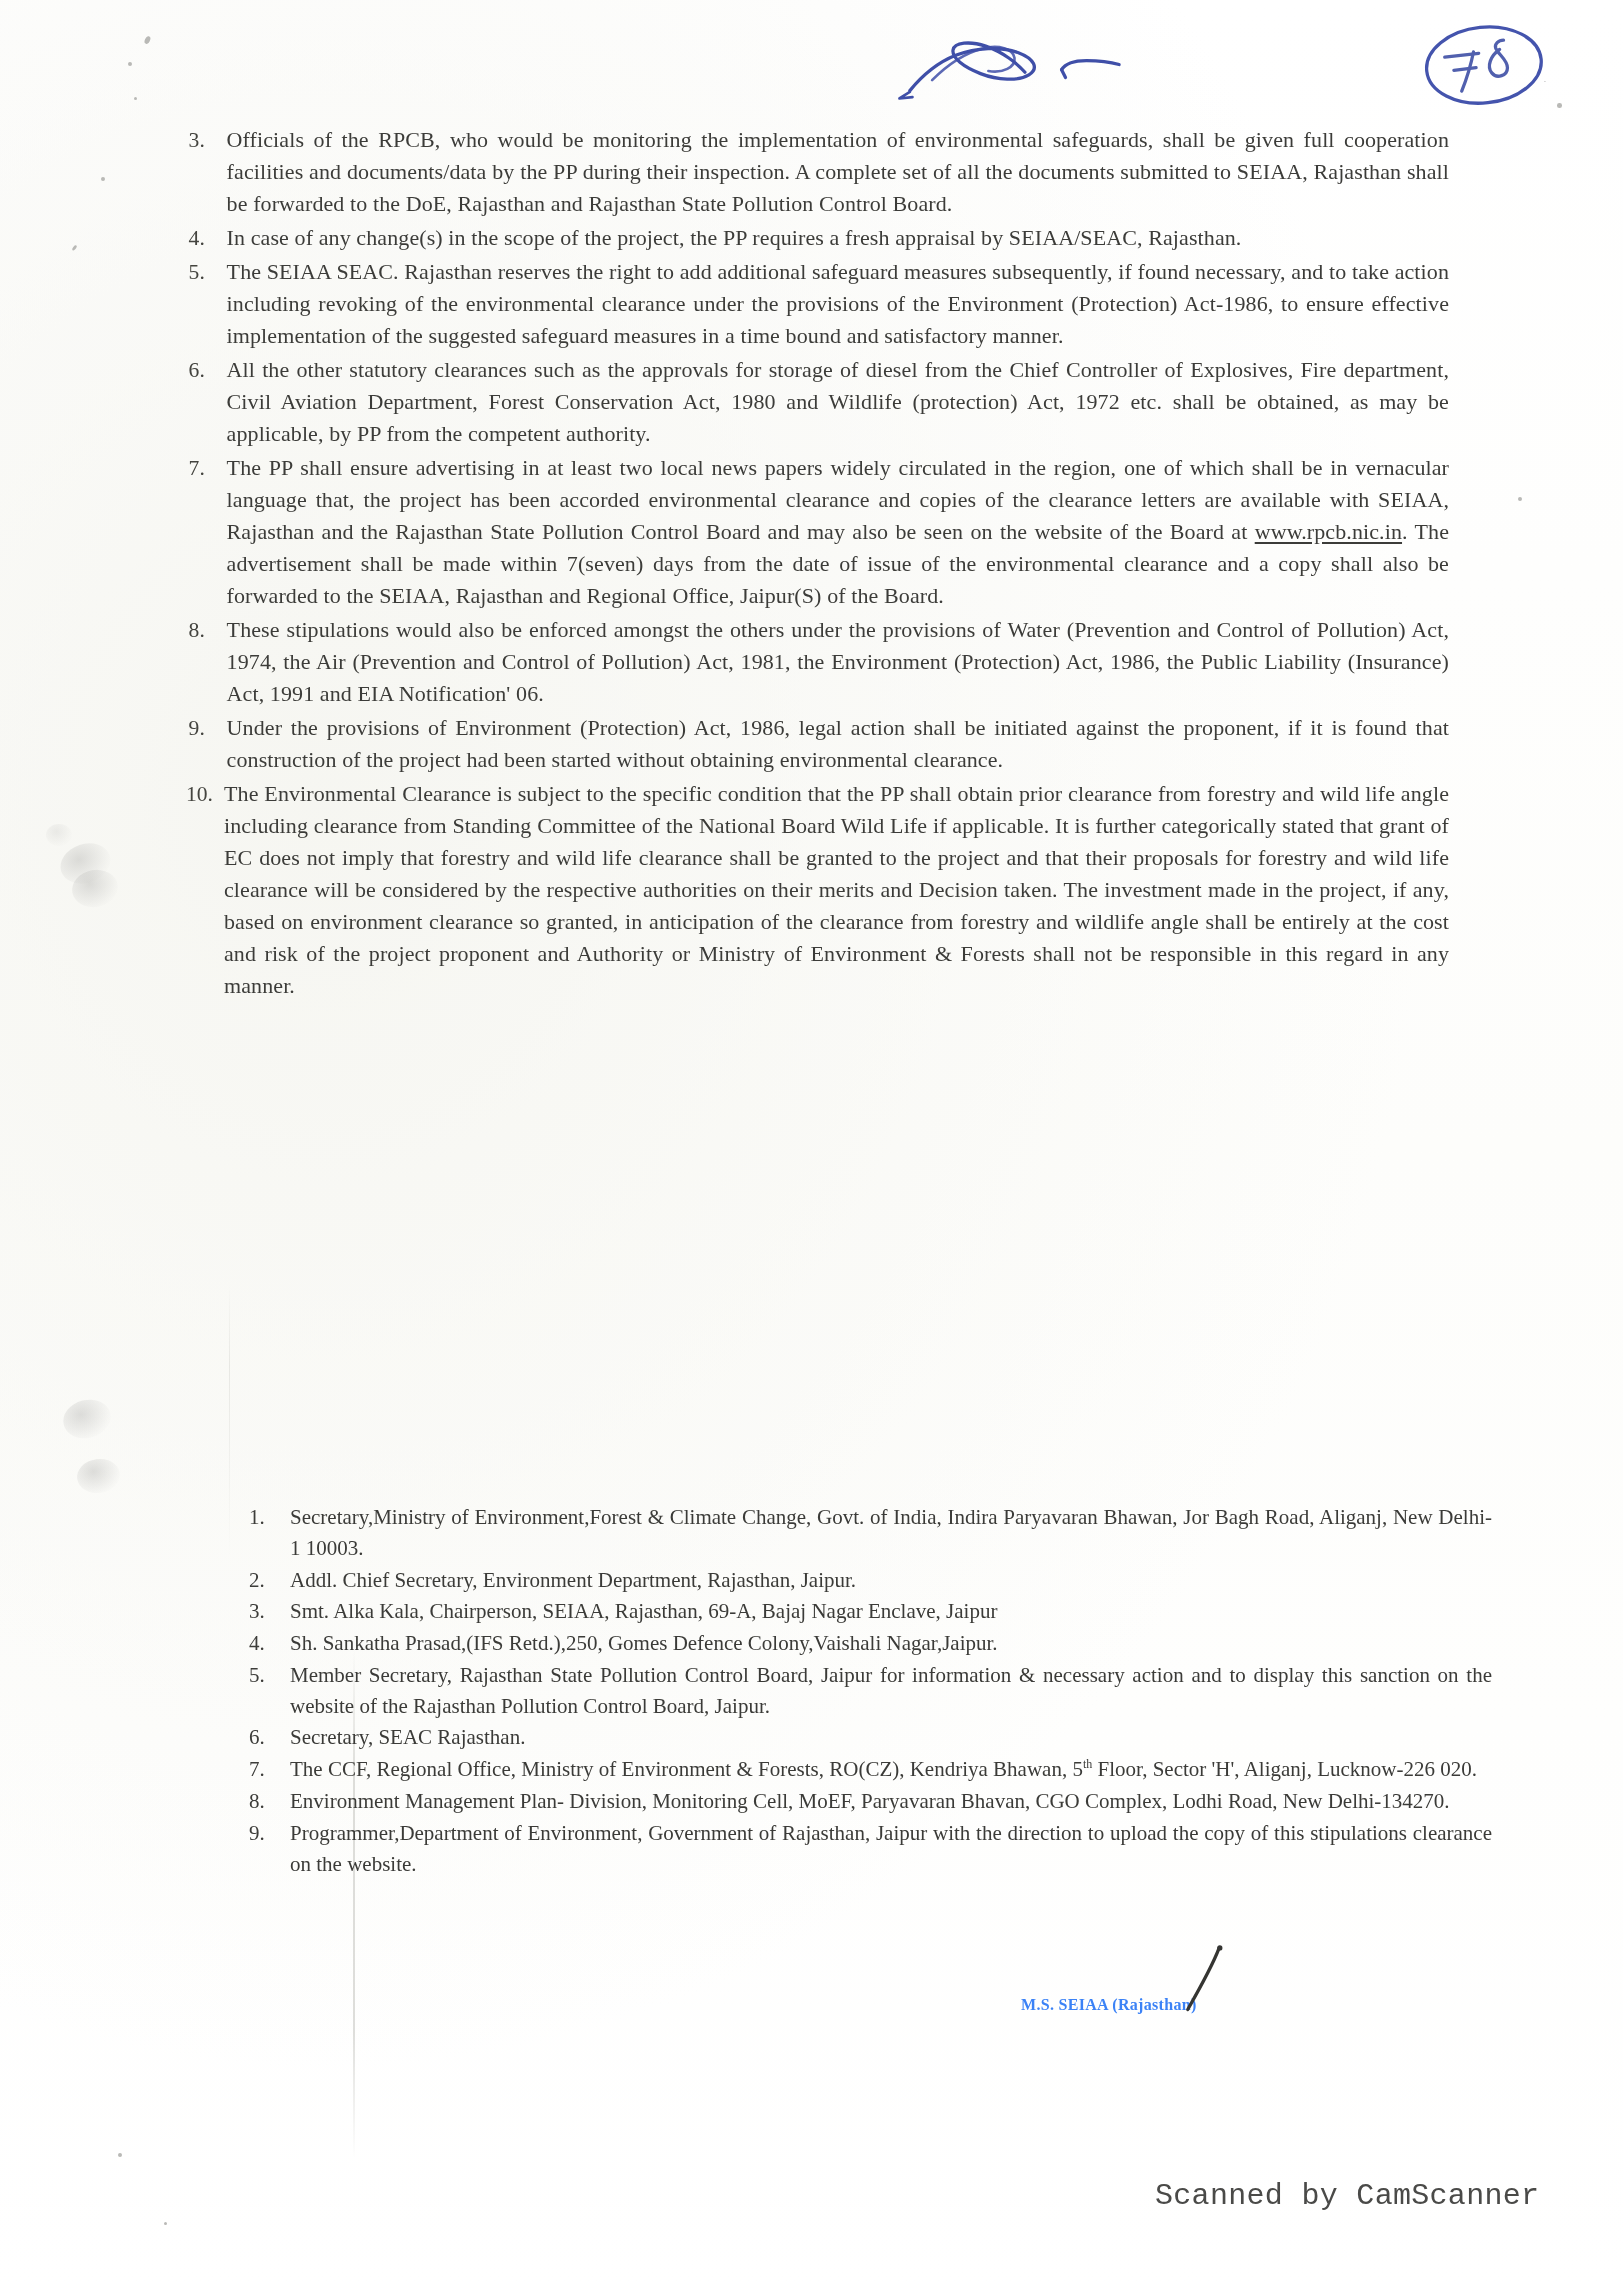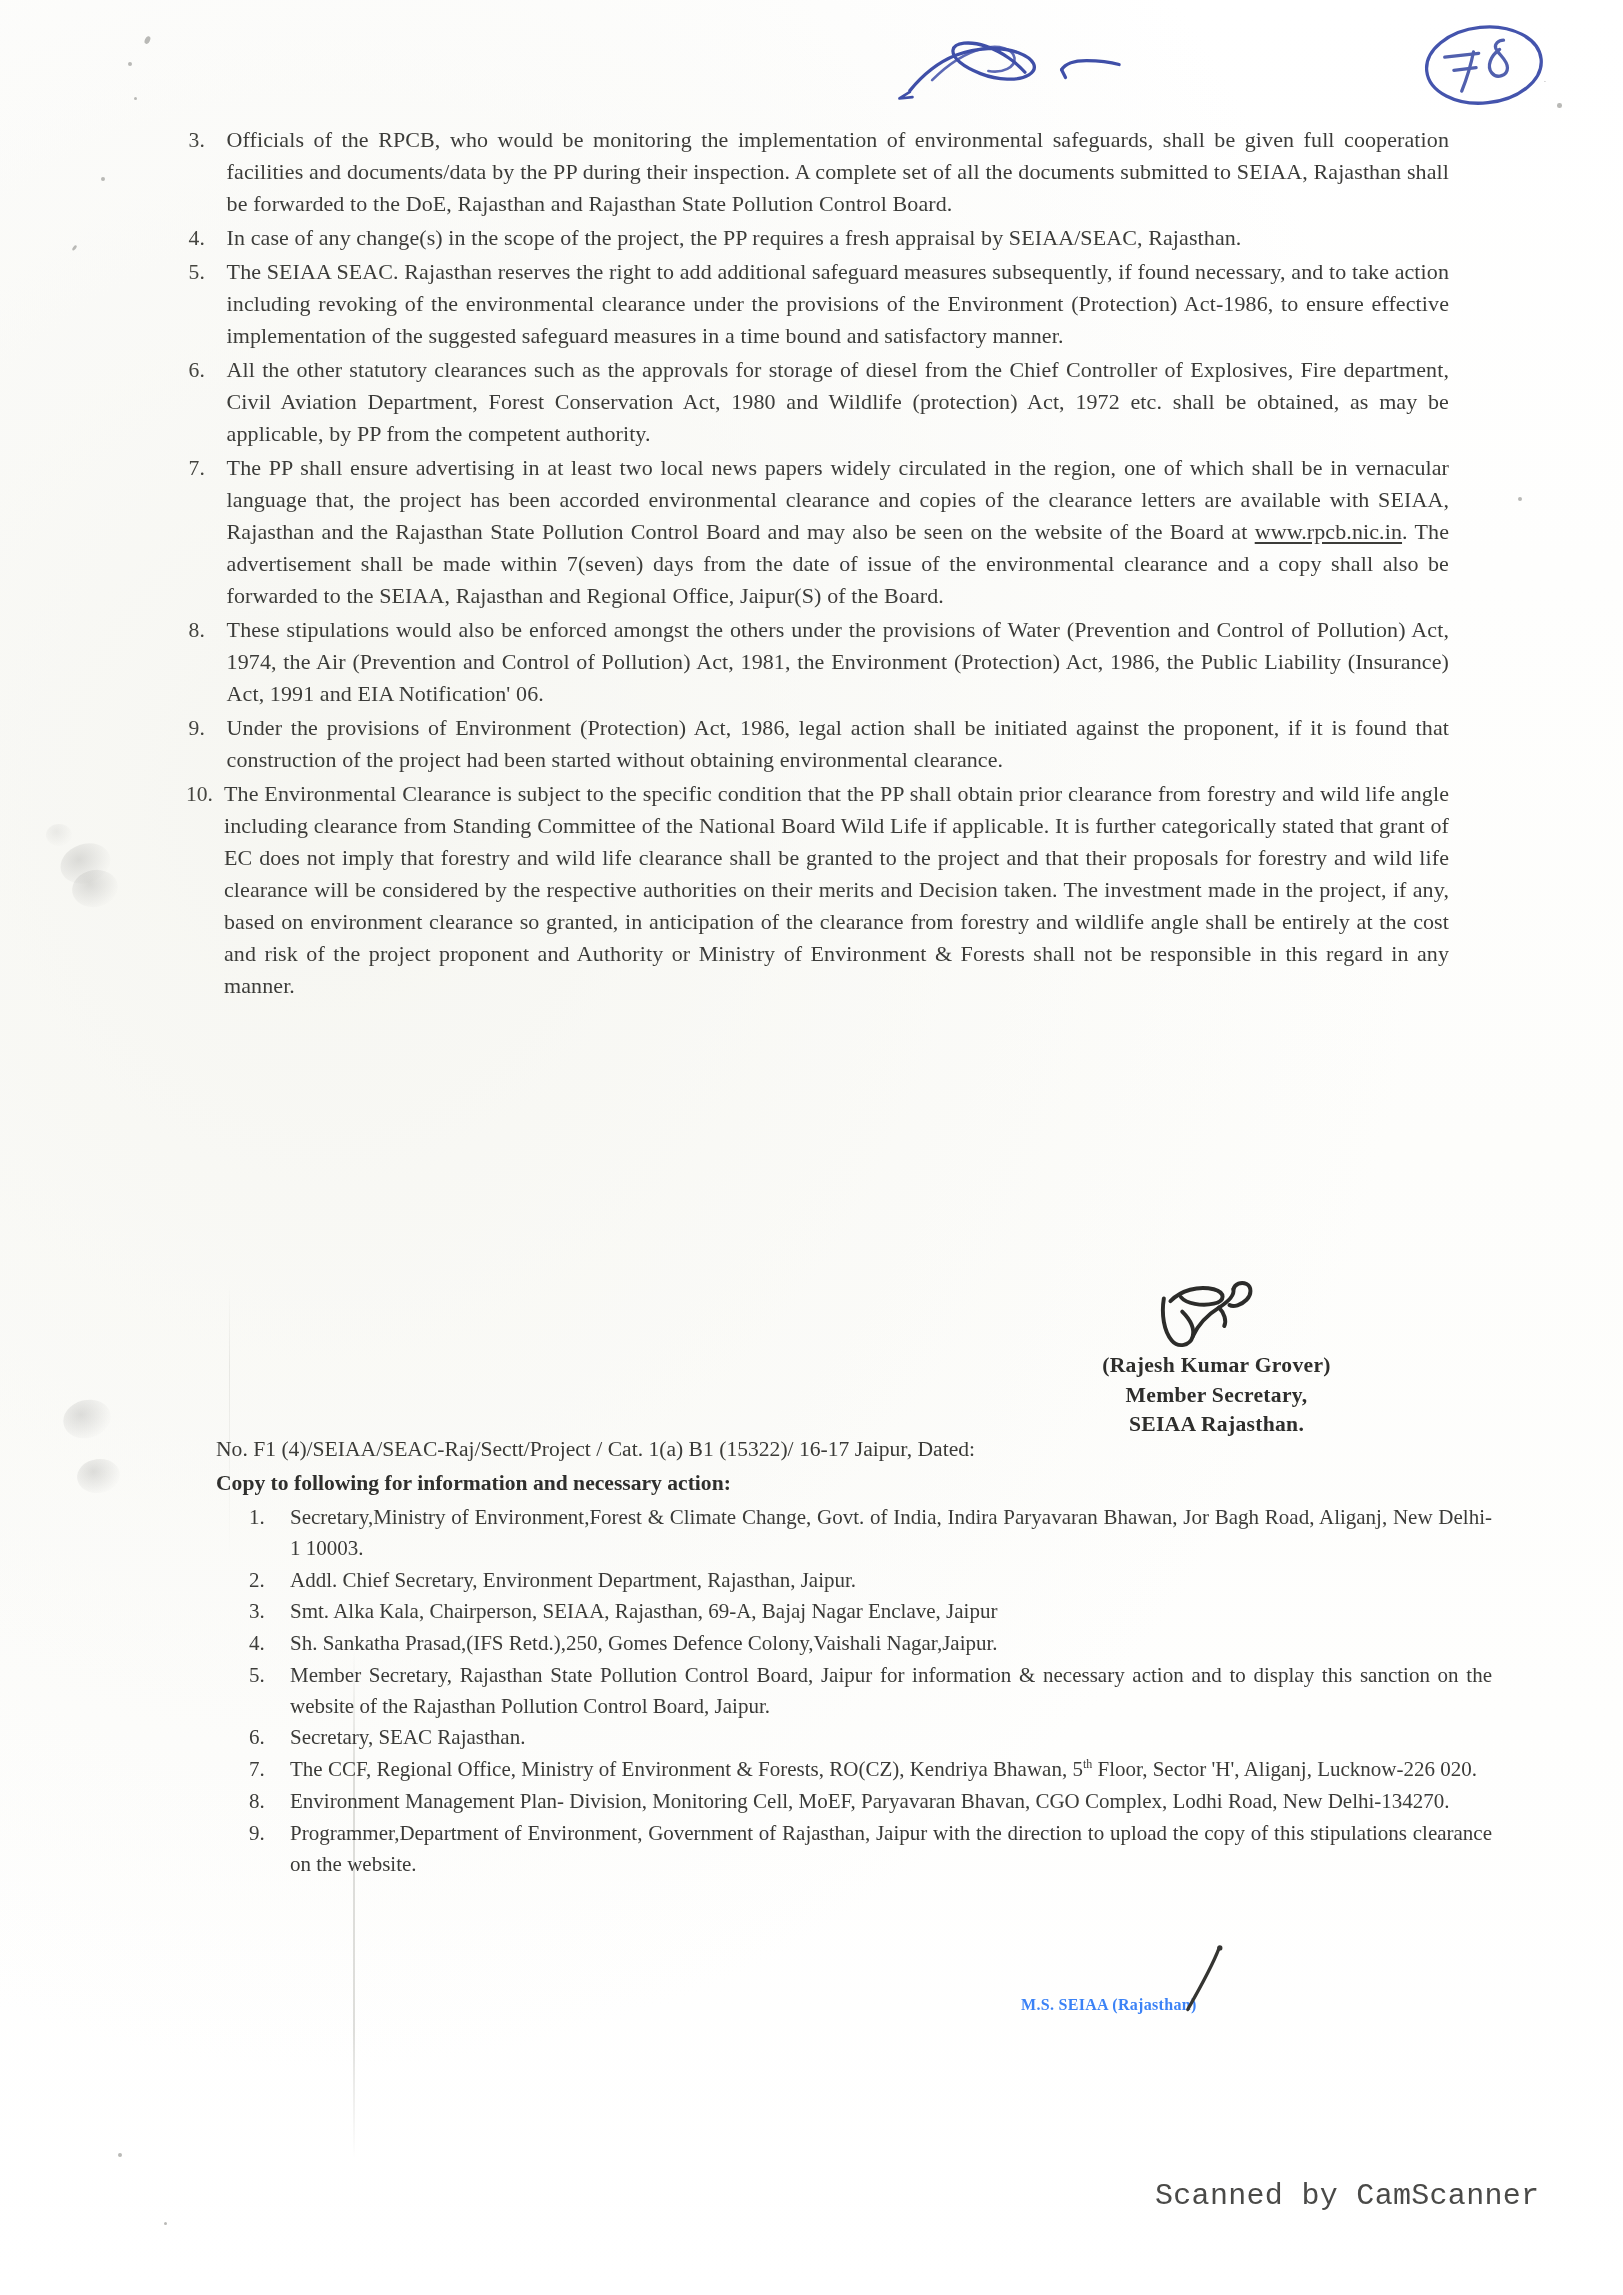--- a/index.html
+++ b/index.html
@@ -320,39 +320,21 @@
       <span class="cond-text">Under the provisions of Environment (Protection) Act, 1986, legal action shall be initiated against the proponent, if it is found that construction of the project had been started without obtaining environmental clearance.</span>
     </div>
 
     <div class="cond-item">
       <span class="cond-num wide">10.</span>
       <span class="cond-text">The Environmental Clearance is subject to the specific condition that the PP shall obtain prior clearance from forestry and wild life angle including clearance from Standing Committee of the National Board Wild Life if applicable. It is further categorically stated that grant of EC does not imply that forestry and wild life clearance shall be granted to the project and that their proposals for forestry and wild life clearance will be considered by the respective authorities on their merits and Decision taken. The investment made in the project, if any, based on environment clearance so granted, in anticipation of the clearance from forestry and wildlife angle shall be entirely at the cost and risk of the project proponent and Authority or Ministry of Environment &amp; Forests shall not be responsible in this regard in any manner.</span>
     </div>
 
   </div>
 
-  <div class="sign-block content">
-    <svg class="hand-sign" viewBox="0 0 250 120" xmlns="http://www.w3.org/2000/svg">
-      <g fill="none" stroke="#2c2c2a" stroke-width="6" stroke-linecap="round" stroke-linejoin="round">
-        <path d="M54 38 C 70 22, 96 14, 120 20 C 138 25, 138 38, 120 42 C 102 46, 78 42, 70 32"></path>
-        <path d="M44 34 C 40 58, 44 84, 56 98 C 66 110, 84 106, 88 92 C 92 76, 80 62, 72 54"></path>
-        <path d="M88 92 C 96 74, 112 58, 128 48 C 142 39, 152 30, 150 20"></path>
-        <path d="M150 20 C 152 12, 162 8, 170 12 C 178 16, 178 28, 170 36 C 162 44, 150 48, 144 44"></path>
-        <path d="M128 48 C 136 56, 140 68, 136 76"></path>
-      </g>
-    </svg>
-    <div class="sign-line">(Rajesh Kumar Grover)</div>
-    <div class="sign-line">Member Secretary,</div>
-    <div class="sign-line">SEIAA Rajasthan.</div>
-  </div>
-
-  <div class="ref-block content">
-    <div class="ref-line">No. F1 (4)/SEIAA/SEAC-Raj/Sectt/Project / Cat. 1(a) B1 (15322)/ 16-17 Jaipur, Dated:</div>
-    <div class="copy-heading">Copy to following for information and necessary action:</div>
-  </div>
+
 
   <div class="copy-list content">
 
     <div class="copy-item">
       <span class="copy-num">1.</span>
       <span class="copy-text">Secretary,Ministry of Environment,Forest &amp; Climate Change, Govt. of India, Indira Paryavaran Bhawan, Jor Bagh Road, Aliganj, New Delhi-1 10003.</span>
     </div>
 
     <div class="copy-item">
       <span class="copy-num">2.</span>

